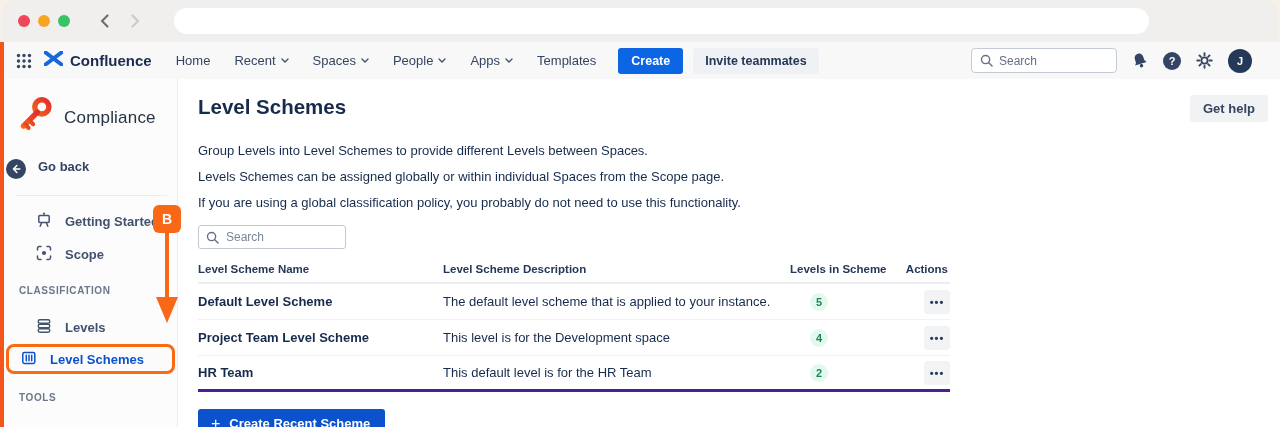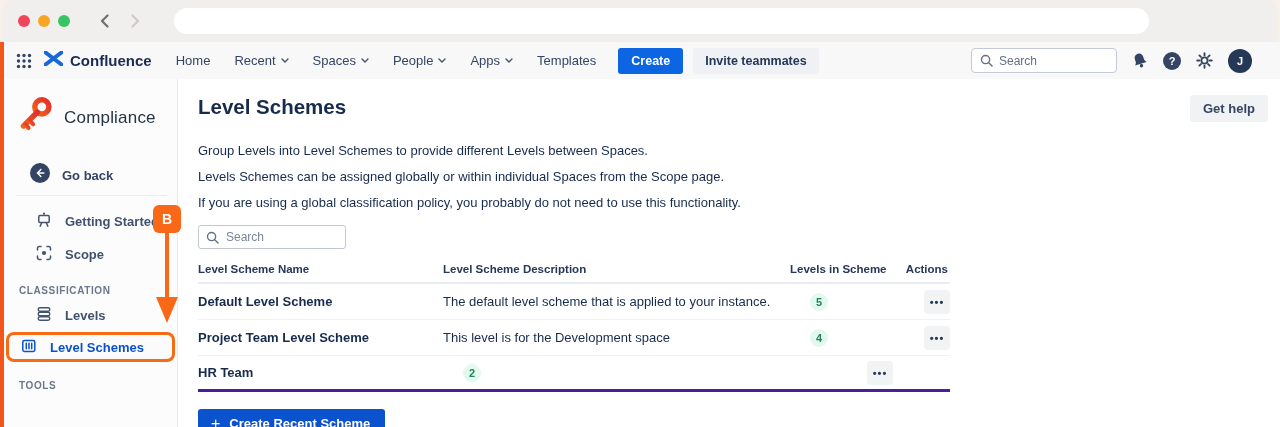--- a/index.html
+++ b/index.html
@@ -40,30 +40,30 @@
                  font-weight:bold; display:flex; align-items:center; justify-content:center; cursor:pointer; }
   .avatar { width:24px; height:24px; border-radius:50%; background:#253858; color:#fff; font-size:11px;
             font-weight:bold; display:flex; align-items:center; justify-content:center; cursor:pointer; }
   .icon-btn { cursor:pointer; display:flex; }
 
   
   .body-row { display:flex; height:348px; margin-left:4px; }
   .sidebar { width:174px; background:#FCFCFC; border-right:1px solid #ECECEC; padding-top:12px; flex-shrink:0; }
   .side-logo { display:flex; align-items:center; gap:8px; padding-left:12px; height:54px; }
   .side-logo-name { font-size:17px; color:#253342; letter-spacing:.2px; }
-  .goback { display:flex; align-items:flex-end; gap:12px; padding-left:26px; margin-top:14px; height:24px; cursor:pointer; }
+  .goback { display:flex; align-items:flex-start; gap:12px; padding-left:2px; margin-top:14px; height:24px; cursor:pointer; }
   .goback-circle { width:20px; height:20px; border-radius:50%; background:#344563; display:flex; align-items:center; justify-content:center; }
   .goback-label { font-size:13px; font-weight:600; color:#344563; }
   .side-divider { border-top:1px solid #EBECF0; margin:12px 10px 0 12px; }
   .side-item { display:flex; align-items:center; gap:13px; padding-left:32px; height:22px; cursor:pointer;
                font-size:13px; font-weight:600; color:#42526E; }
   .side-section { padding-left:15px; font-size:10px; font-weight:bold; letter-spacing:.6px; color:#6B778C; }
   .side-item.active-box { margin:6px 2px 0; border:3px solid #F96A13; border-radius:8px; height:30px;
                           background:#FBFBFC; padding-left:12px; color:#0C51CC; }
-  .mt14{margin-top:14px;} .mt11{margin-top:11px;} .mt20{margin-top:20px;} .mt8{margin-top:8px;} .mt18{margin-top:18px;}
+  .mt14{margin-top:14px;} .mt11{margin-top:11px;} .mt20{margin-top:20px;} .mt8{margin-top:20px;} .mt18{margin-top:18px;}
 
   
   .ann-badge { position:absolute; left:153px; top:163px; width:28px; height:28px; background:#F96816;
                border-radius:6px; color:#fff; font-size:14px; font-weight:bold; display:flex;
                align-items:center; justify-content:center; z-index:10; }
   .ann-line { position:absolute; left:165px; top:191px; width:4px; height:64px; background:#F96816; z-index:10; }
   .ann-head { position:absolute; left:156px; top:255px; width:0; height:0; z-index:10;
               border-left:11px solid transparent; border-right:11px solid transparent; border-top:26px solid #F96816; }
 
   
@@ -335,20 +335,21 @@
           <button class="actions-btn">•••</button>
         </div>
         <div class="trow tdata">
           <span class="td-name">Project Team Level Scheme</span>
           <span class="td-desc">This level is for the Development space</span>
           <span class="lvl-badge">4</span>
           <button class="actions-btn">•••</button>
         </div>
         <div class="trow tdata">
           <span class="td-name">HR Team</span>
+          <span class="td-desc">This default level is for the HR Team</span>
           <span class="lvl-badge">2</span>
           <button class="actions-btn">•••</button>
         </div>
       </div>
 
       <button class="btn-create-scheme">
         <span class="plus">+</span>
         <span>Create Recent Scheme</span>
       </button>
     </div>

